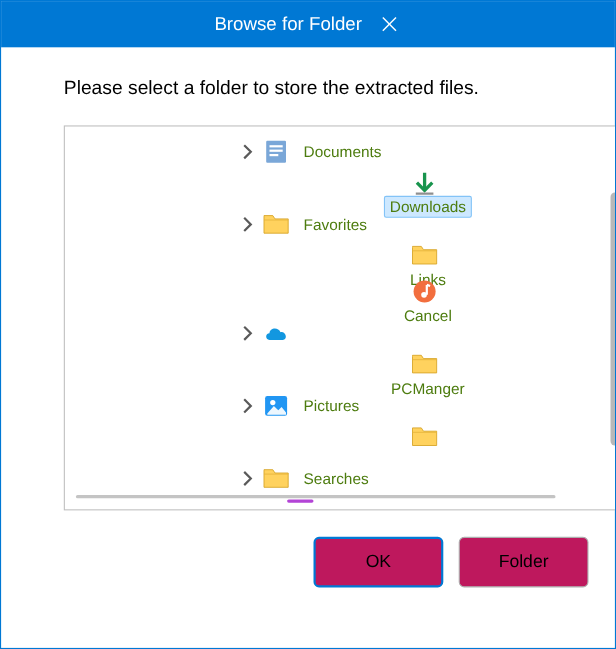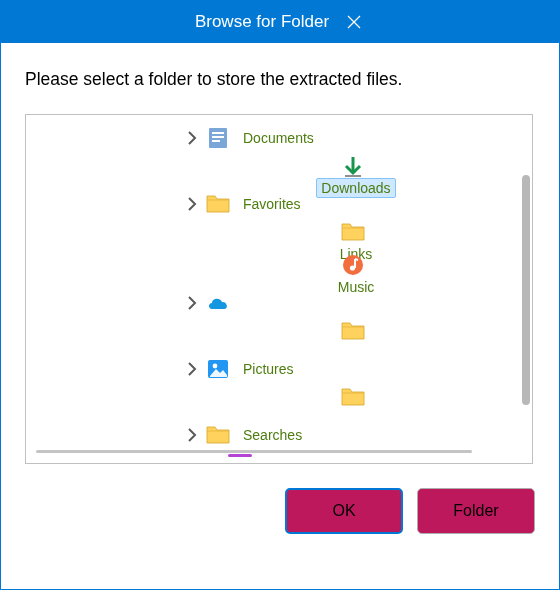--- a/index.html
+++ b/index.html
@@ -28,20 +28,21 @@
       height: 42px;
       display: flex;
       align-items: center;
       justify-content: center;
       cursor: pointer;
     }
     .close-btn svg { stroke: #fff; stroke-width: 1.3; }
 
     .content {
       padding: 26px 24px 0 24px;
+      margin-left: 33px;
     }
     .instruction {
       font-size: 17.5px;
       color: #000;
       margin-bottom: 24px;
     }
 
     .tree-container {
       border: 1px solid #c0c0c0;
       height: 350px;
@@ -204,40 +205,41 @@
             </svg>
           </span>
           <span class="tree-label">Links</span>
         </div>
         <div class="tree-item nochevron">
           <span class="icon-slot">
             <svg width="24" height="24" viewBox="0 0 24 24">
               <use href="#ico-music"></use>
             </svg>
           </span>
-          <span class="tree-label">Music</span>
+          <span class="tree-label">Cancel</span>
         </div>
         <div class="tree-item">
           <span class="chevron">
             <svg width="14" height="16">
               <use href="#ico-chevron"></use>
             </svg>
           </span>
           <span class="icon-slot">
             <svg width="24" height="24" viewBox="0 0 24 24">
               <use href="#ico-onedrive"></use>
             </svg>
           </span>
         </div>
         <div class="tree-item nochevron">
           <span class="icon-slot">
             <svg width="24" height="24" viewBox="0 0 24 24">
               <use href="#ico-folder"></use>
             </svg>
           </span>
+          <span class="tree-label">PCManger</span>
         </div>
         <div class="tree-item">
           <span class="chevron">
             <svg width="14" height="16">
               <use href="#ico-chevron"></use>
             </svg>
           </span>
           <span class="icon-slot">
             <svg width="24" height="24" viewBox="0 0 24 24">
               <use href="#ico-pictures"></use>

